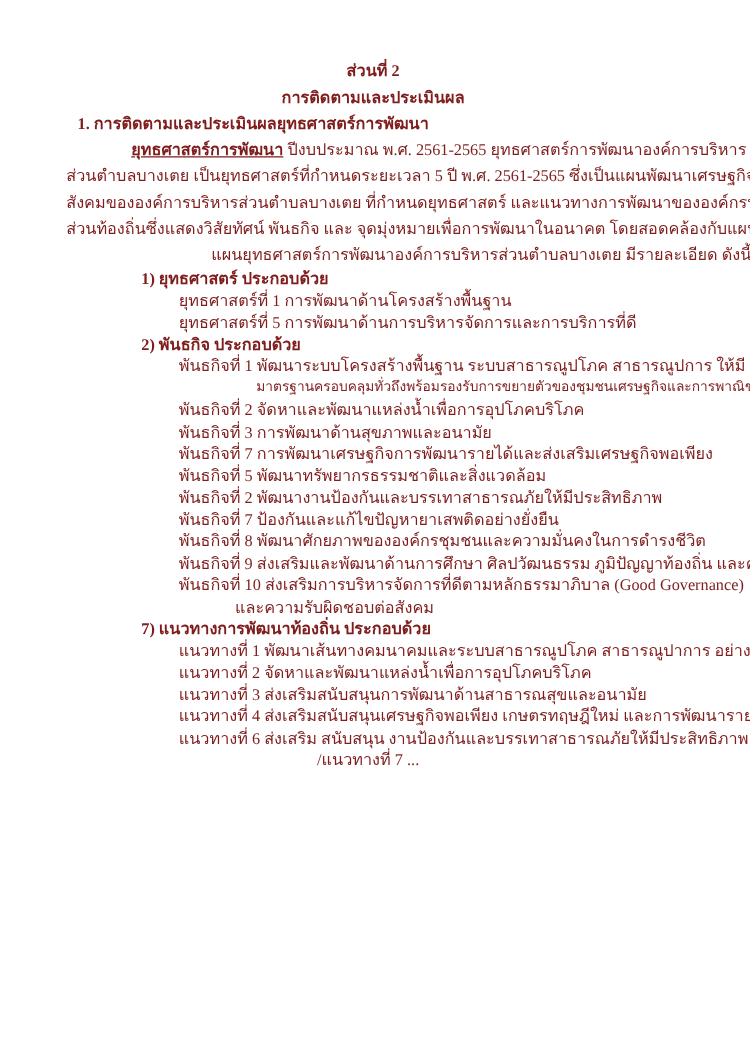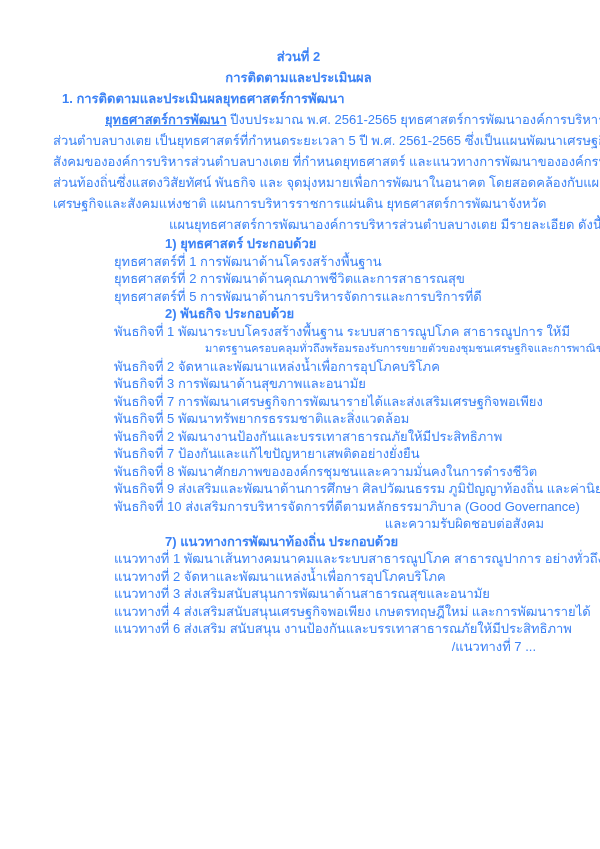--- a/index.html
+++ b/index.html
@@ -1,61 +1,59 @@
 <!DOCTYPE html>
 <html><head>
 <meta charset="utf-8">
 <style>
   html,body{margin:0;padding:0;background:#ffffff;}
   .page{
     position:relative;
     width:600px;height:849px;
     background:#ffffff;
-    color:#3b82f6;
-    font-family:Liberation Sans, sans-serif;
+    color:#7f1d1d;
+    font-family:Liberation Serif, serif;
     font-size:13px;
     box-sizing:border-box;
     padding:46px 56px 0 53px;
     overflow:hidden;
   }
   .p{line-height:21px;height:21px;white-space:nowrap;overflow:visible;}
   .l{line-height:17.5px;height:17.5px;white-space:nowrap;overflow:visible;}
   .c{text-align:center;}
   .b{font-weight:bold;}
   .u{text-decoration:underline;}
   .ind-h{margin-left:9px;}
   .ind-lead{margin-left:52px;}
   .ind-detail{margin-left:116px;}
-  .ind-num{margin-left:112px;}
-  .ind-item{margin-left:61px;}
+  .ind-num{margin-left:60px;}
+  .ind-item{margin-left:90px;}
   .ind-cont1{margin-left:152px;font-size:11px;}
-  .ind-cont10{margin-left:135px;text-align:right;}
-  .footer-line{text-align:right;margin-right:8px;}
+  .ind-cont10{margin-left:135px;}
+  .footer-line{text-align:center;margin-right:8px;}
 </style>
 </head>
 <body>
 
 <div class="page">
 
   <div class="p c b">ส่วนที่ 2</div>
   <div class="p c b">การติดตามและประเมินผล</div>
 
   <div class="p b ind-h">1. การติดตามและประเมินผลยุทธศาสตร์การพัฒนา</div>
 
   <div class="p ind-lead"><span class="b u">ยุทธศาสตร์การพัฒนา</span><span> ปีงบประมาณ พ.ศ. 2561-2565 ยุทธศาสตร์การพัฒนาองค์การบริหาร</span></div>
   <div class="p">ส่วนตำบลบางเตย เป็นยุทธศาสตร์ที่กำหนดระยะเวลา 5 ปี พ.ศ. 2561-2565 ซึ่งเป็นแผนพัฒนาเศรษฐกิจและ</div>
   <div class="p">สังคมขององค์การบริหารส่วนตำบลบางเตย ที่กำหนดยุทธศาสตร์ และแนวทางการพัฒนาขององค์กรปกครอง</div>
   <div class="p">ส่วนท้องถิ่นซึ่งแสดงวิสัยทัศน์ พันธกิจ และ จุดมุ่งหมายเพื่อการพัฒนาในอนาคต โดยสอดคล้องกับแผนพัฒนา</div>
-  <div class="p">เศรษฐกิจและสังคมแห่งชาติ แผนการบริหารราชการแผ่นดิน ยุทธศาสตร์การพัฒนาจังหวัด</div>
 
   <div class="p ind-detail">แผนยุทธศาสตร์การพัฒนาองค์การบริหารส่วนตำบลบางเตย มีรายละเอียด ดังนี้</div>
 
   <div class="l b ind-num">1) ยุทธศาสตร์ ประกอบด้วย</div>
   <div class="l ind-item">ยุทธศาสตร์ที่ 1 การพัฒนาด้านโครงสร้างพื้นฐาน</div>
-  <div class="l ind-item">ยุทธศาสตร์ที่ 2 การพัฒนาด้านคุณภาพชีวิตและการสาธารณสุข</div>
   <div class="l ind-item">ยุทธศาสตร์ที่ 5 การพัฒนาด้านการบริหารจัดการและการบริการที่ดี</div>
 
   <div class="l b ind-num">2) พันธกิจ ประกอบด้วย</div>
   <div class="l ind-item">พันธกิจที่ 1 พัฒนาระบบโครงสร้างพื้นฐาน ระบบสาธารณูปโภค สาธารณูปการ ให้มี</div>
   <div class="l ind-cont1">มาตรฐานครอบคลุมทั่วถึงพร้อมรองรับการขยายตัวของชุมชนเศรษฐกิจและการพาณิชย์</div>
   <div class="l ind-item">พันธกิจที่ 2 จัดหาและพัฒนาแหล่งน้ำเพื่อการอุปโภคบริโภค</div>
   <div class="l ind-item">พันธกิจที่ 3 การพัฒนาด้านสุขภาพและอนามัย</div>
   <div class="l ind-item">พันธกิจที่ 7 การพัฒนาเศรษฐกิจการพัฒนารายได้และส่งเสริมเศรษฐกิจพอเพียง</div>
   <div class="l ind-item">พันธกิจที่ 5 พัฒนาทรัพยากรธรรมชาติและสิ่งแวดล้อม</div>
   <div class="l ind-item">พันธกิจที่ 2 พัฒนางานป้องกันและบรรเทาสาธารณภัยให้มีประสิทธิภาพ</div>

